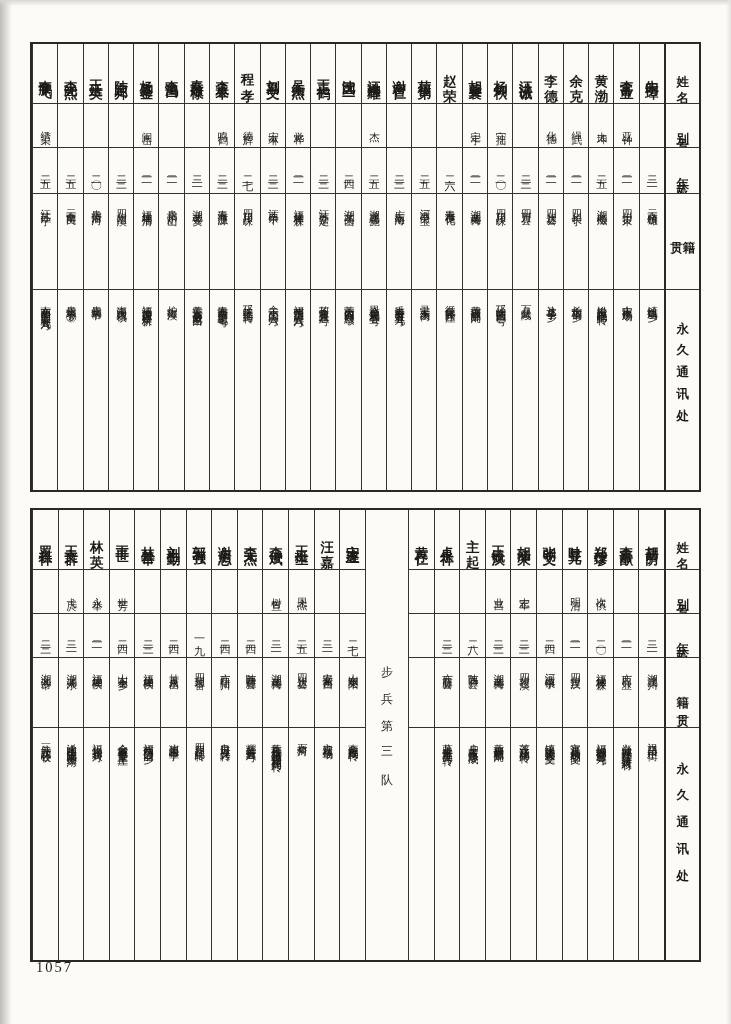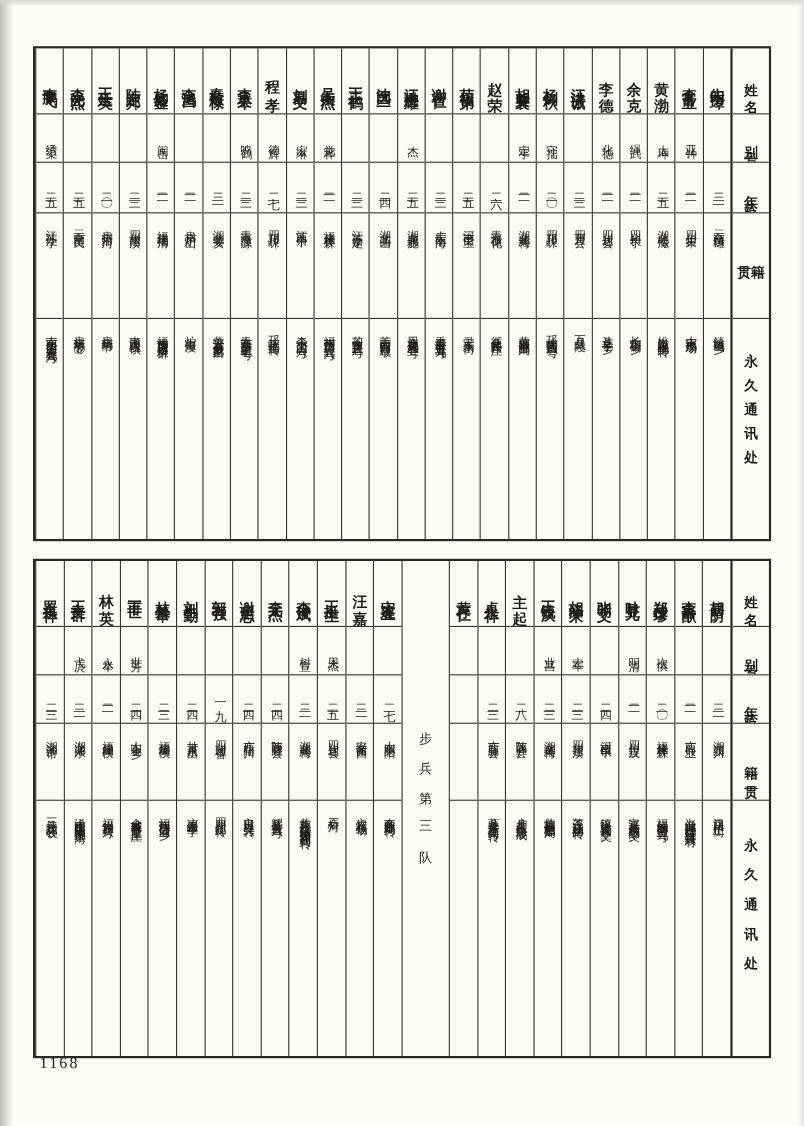--- a/index.html
+++ b/index.html
@@ -926,14 +926,14 @@
           <div class="cell c-origin">
             <span class="vt">湖北沙市</span>
           </div>
           <div class="cell c-addr">
             <span class="vt">三斗坪茂和公收</span>
           </div>
         </div>
       </div>
   </div>
 
-  <div class="footer">1168</div>
+  <div class="footer">1057</div>
 </div>
 
 </body></html>

